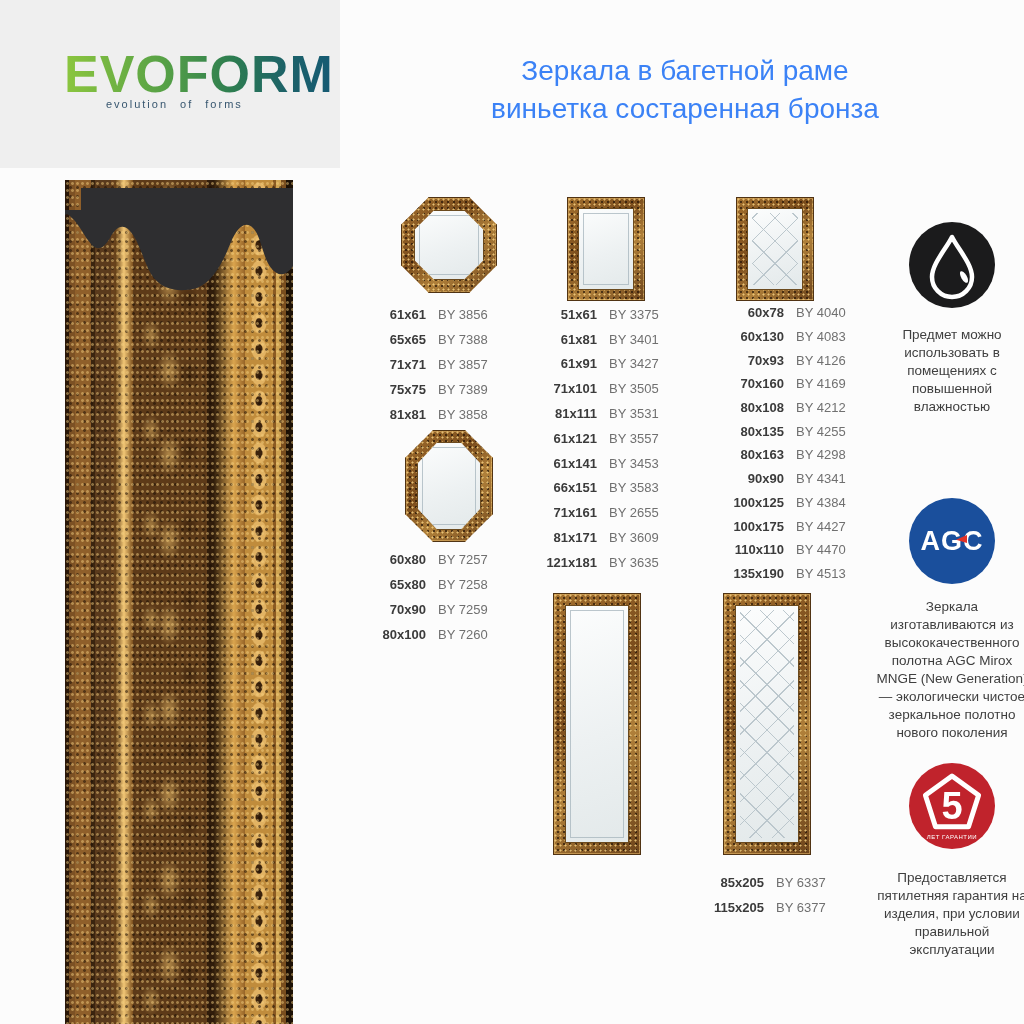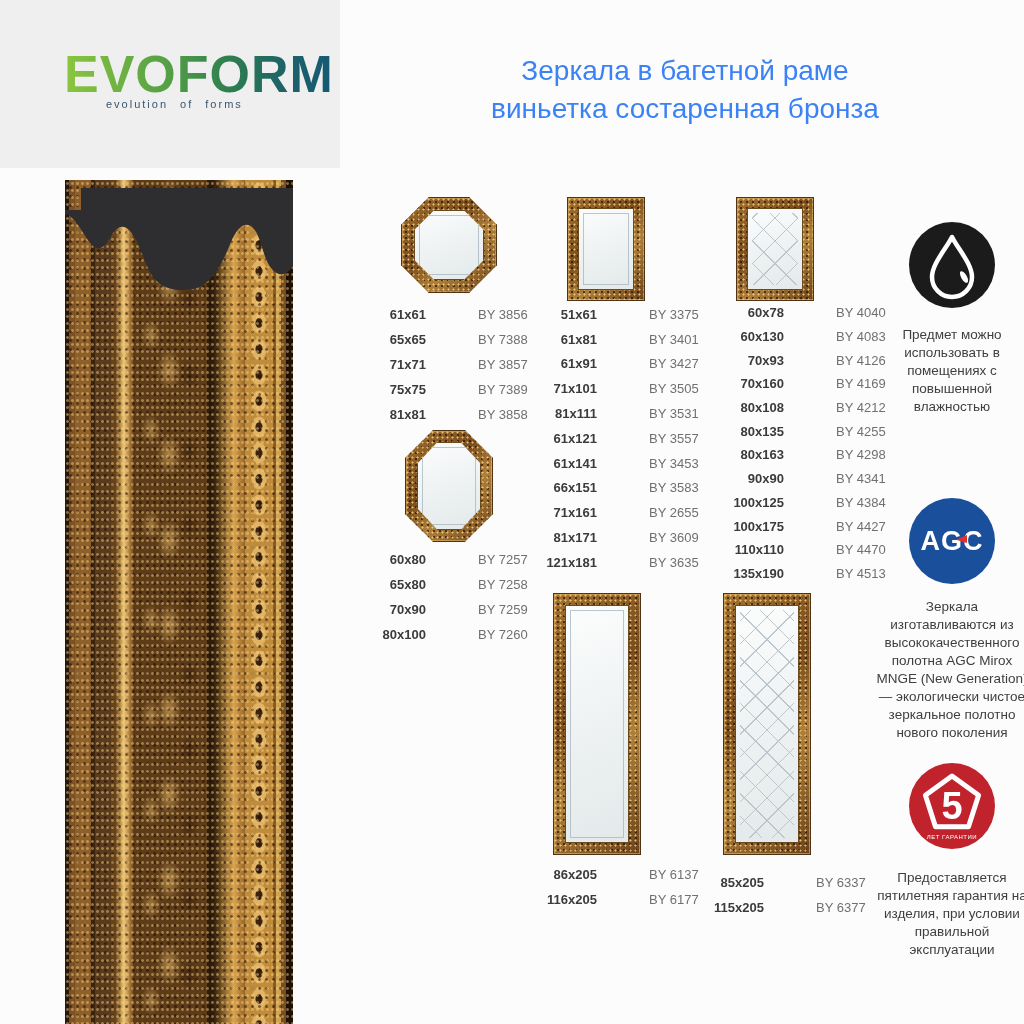--- a/index.html
+++ b/index.html
@@ -46,21 +46,21 @@
         background:repeating-linear-gradient(45deg, transparent 0 15px, rgba(185,197,203,.95) 15px 16px),
                    repeating-linear-gradient(-45deg, transparent 0 15px, rgba(185,197,203,.95) 15px 16px);}
   .oct{clip-path:polygon(29% 0,71% 0,100% 29%,100% 71%,71% 100%,29% 100%,0 71%,0 29%);}
   .octt{clip-path:polygon(32% 0,68% 0,100% 25%,100% 75%,68% 100%,32% 100%,0 75%,0 25%);}
   .t-oct{width:96px;height:96px;top:197px;} .t-oct .glass{inset:13px;}
   .t-oct-tall{width:88px;height:112px;top:430px;} .t-oct-tall .glass{inset:12px;}
   .t-rect{width:78px;height:104px;top:197px;} .t-rect .glass{inset:11px;}
   .t-tall{width:88px;height:262px;top:593px;} .t-tall .glass{inset:12px;}
 
   .ptable{position:absolute;left:0;width:100%;}
-  .srow{display:flex;align-items:center;height:25px;gap:40px;}
+  .srow{display:flex;align-items:center;height:25px;}
   .pcol2 .srow{height:24.8px;} .pcol3 .ptable-a .srow{height:23.7px;}
   .srow .size{flex:0 0 52px;text-align:right;font-weight:700;font-size:13px;color:#3b3b3b;}
   .pcol1 .srow .size{flex-basis:46px;}
   .srow .art{margin-left:12px;font-size:13px;color:#707070;}
 
   
   .feature{position:absolute;left:866px;width:172px;display:flex;flex-direction:column;align-items:center;}
   .badge{width:86px;height:86px;border-radius:50%;flex:0 0 auto;position:relative;}
   .badge svg{display:block;}
   .agc{background:#1a4f9c;display:flex;align-items:center;justify-content:center;}
@@ -196,30 +196,20 @@
         <div class="srow">
           <span class="size">121x181</span>
           <span class="art">BY 3635</span>
         </div>
       </div>
     <div class="thumb t-tall" style="left:8px;">
       <div class="glass">
           <div class="bevel"></div>
         </div>
     </div>
-    <div class="ptable" style="top:862px;">
-        <div class="srow">
-          <span class="size">86x205</span>
-          <span class="art">BY 6137</span>
-        </div>
-        <div class="srow">
-          <span class="size">116x205</span>
-          <span class="art">BY 6177</span>
-        </div>
-      </div>
   </div>
 
   <div class="pcol pcol3" style="left:712px;width:162px;">
     <div class="thumb t-rect" style="left:24px;">
       <div class="glass">
           <div class="etch"></div>
         </div>
     </div>
     <div class="ptable ptable-a" style="top:301px;margin-left:20px;">
         <div class="srow">

